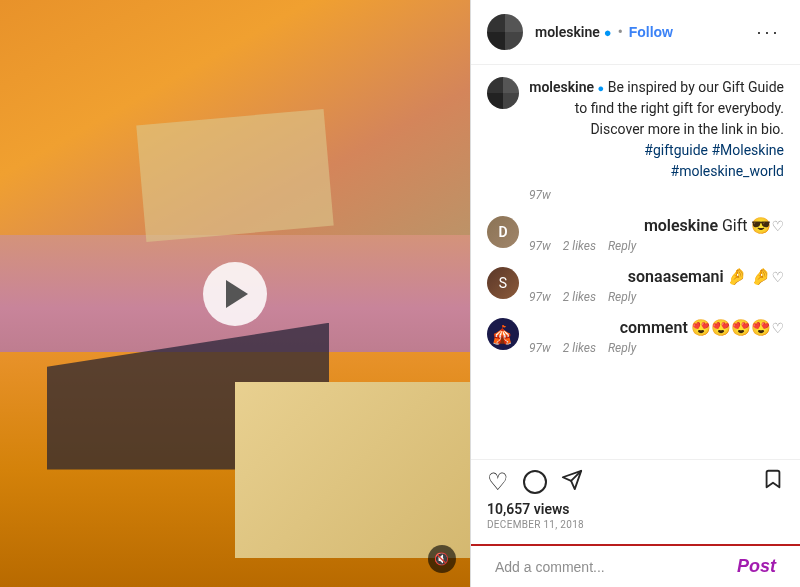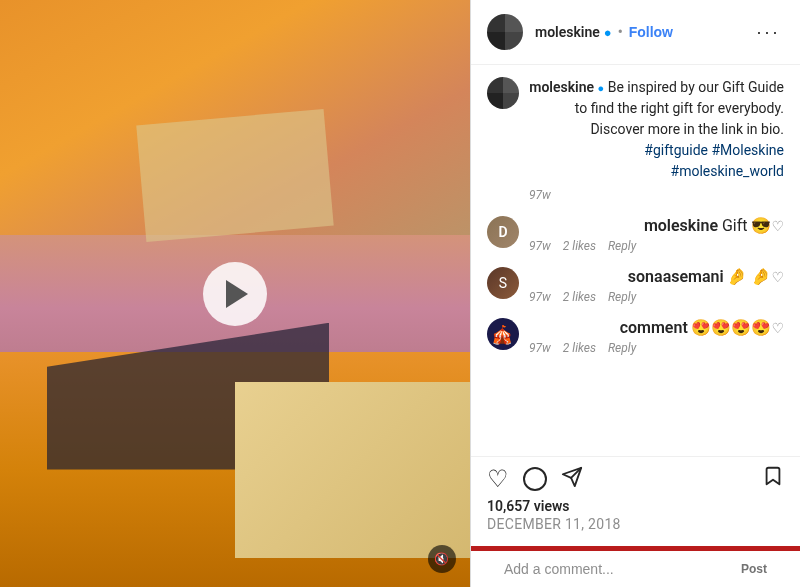--- a/index.html
+++ b/index.html
@@ -355,56 +355,57 @@
     }
 
     .views-count {
       font-size: 14px;
       font-weight: 600;
       color: #262626;
       margin-bottom: 2px;
     }
 
     .post-date {
-      font-size: 14px;
+      font-size: 10px;
       color: #8e8e8e;
       text-transform: uppercase;
       letter-spacing: 0.3px;
       margin-bottom: 8px;
     }
 
     
     .add-comment-bar {
       display: flex;
       align-items: center;
-      padding: 10px 33px;
-      border-top: 5px solid #b91c1c;
+      padding: 10px 24px;
+      border-top: 2px solid #b91c1c;
     }
 
     .comment-input {
       flex: 1;
       border: none;
       outline: none;
       font-size: 14px;
       color: #262626;
       background: transparent;
     }
 
     .comment-input::placeholder {
       color: #8e8e8e;
     }
 
     .post-btn {
-      font-size: 12px;
+      font-size: 18px;
       font-weight: 600;
-      color: #737373;
+      color: #a21caf;
       cursor: pointer;
       background: none;
       border: none;
       padding: 0;
+      font-style: italic;
     }
 
     .post-btn:disabled {
       opacity: 0.4;
       cursor: default;
     }
   </style>
 </head>
 <body>
 

